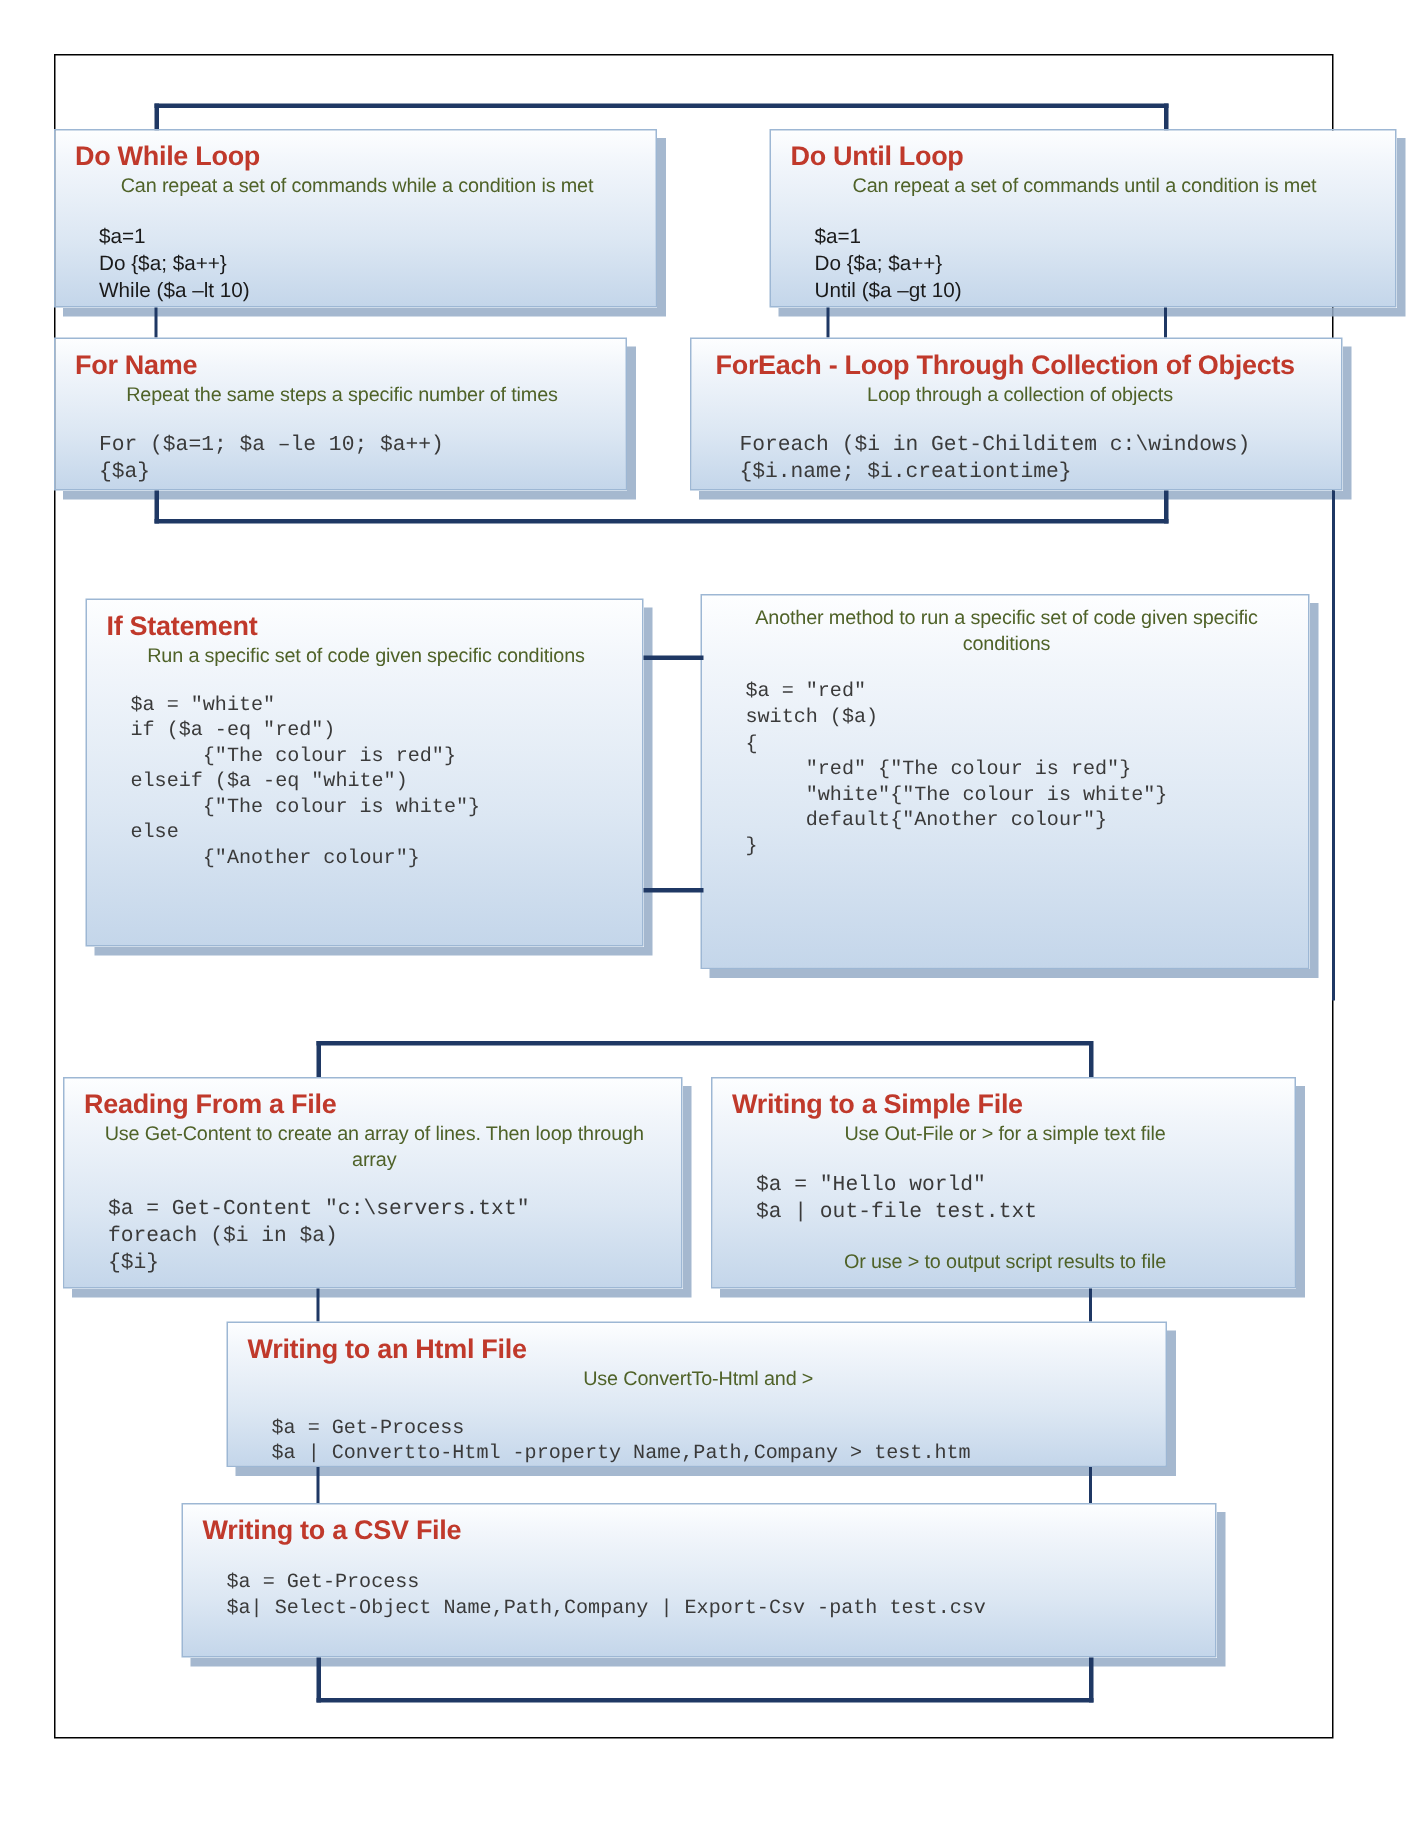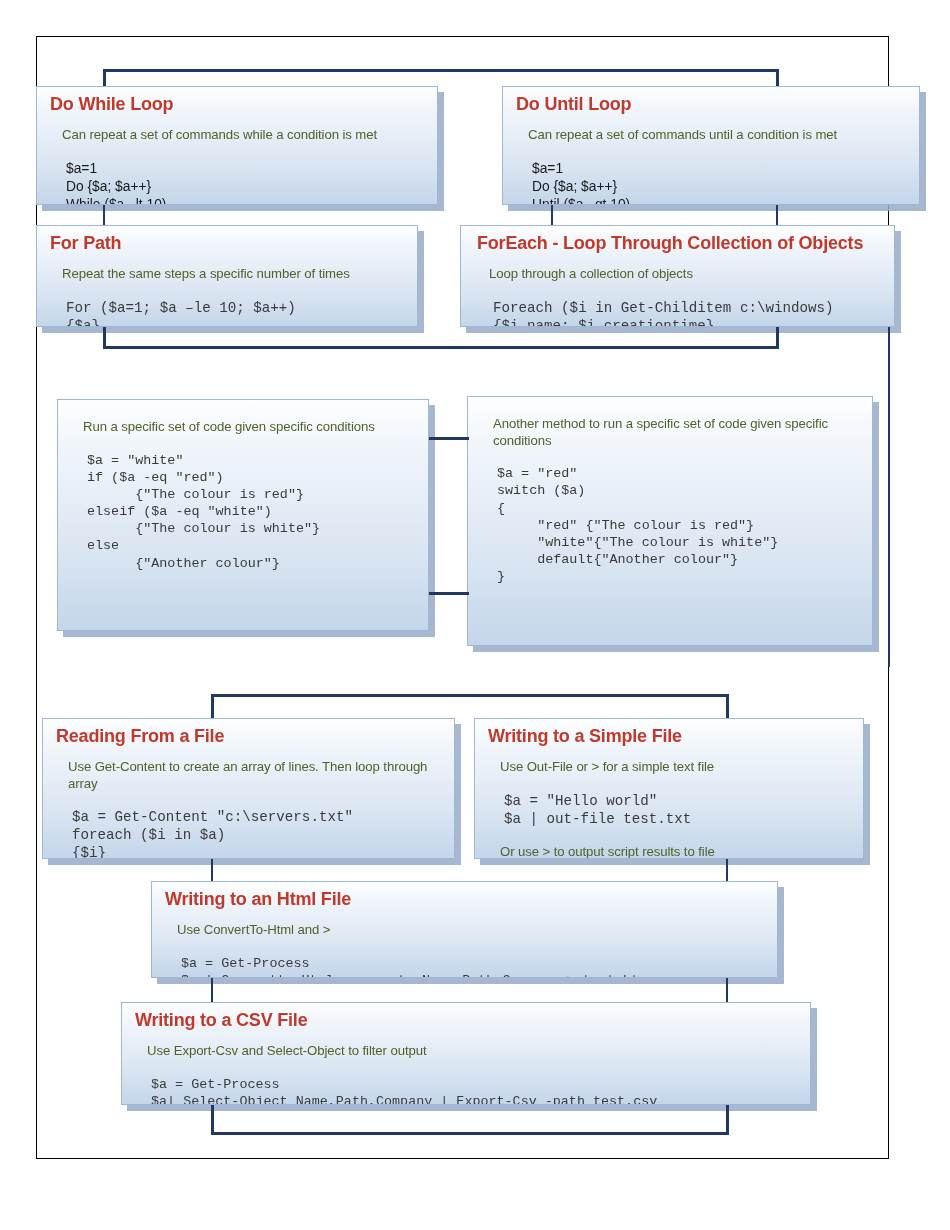--- a/index.html
+++ b/index.html
@@ -59,22 +59,23 @@
     font-size:18px;
     line-height:1.16;
     letter-spacing:-0.2px;
     margin:0 0 1px 0;
     white-space:nowrap;
   }
   .box .desc{
     color:#4F6228;
     font-size:13.2px;
     line-height:1.26;
-    margin:12px;
+    margin:0;
     letter-spacing:-0.1px;
+    text-align:center;
   }
   .box .code{
     color:#3A3A3A;
     font-family:"Liberation Mono","DejaVu Sans Mono",monospace;
     font-size:14.2px;
     line-height:1.28;
     white-space:pre;
     margin:16px;
   }
   
@@ -98,53 +99,54 @@
   <div class="conn-v" style="left:776px; top:69px; height:18px;"></div>
 
   <div class="box sans" style="left:36px; top:86px; width:402px; height:119px;">
     <div class="title">Do While Loop</div>
     <div class="desc">Can repeat a set of commands while a condition is met</div>
     <div class="code">$a=1
 Do {$a; $a++}
 While ($a –lt 10)</div>
   </div>
 
-  <div class="box sans" style="left:502px; top:86px; width:418px; height:119px;">
+  <div class="box sans" style="left:513px; top:86px; width:418px; height:119px;">
     <div class="title">Do Until Loop</div>
     <div class="desc">Can repeat a set of commands until a condition is met</div>
     <div class="code">$a=1
 Do {$a; $a++}
 Until ($a –gt 10)</div>
   </div>
 
   <div class="conn-thin-v" style="left:103px; top:205px; height:20px;"></div>
   <div class="conn-thin-v" style="left:551px; top:205px; height:20px;"></div>
   <div class="conn-thin-v" style="left:776px; top:205px; height:20px;"></div>
 
   <div class="box" style="left:36px; top:225px; width:382px; height:102px;">
-    <div class="title">For Path</div>
+    <div class="title">For Name</div>
     <div class="desc">Repeat the same steps a specific number of times</div>
     <div class="code">For ($a=1; $a –le 10; $a++)
 {$a}</div>
   </div>
 
   <div class="box" style="left:460px; top:225px; width:435px; height:102px;padding-left:16px;">
     <div class="title">ForEach - Loop Through Collection of Objects</div>
     <div class="desc">Loop through a collection of objects</div>
     <div class="code">Foreach ($i in Get-Childitem c:\windows)
 {$i.name; $i.creationtime}</div>
   </div>
 
   <div class="conn-v" style="left:103px; top:327px; height:22px;"></div>
   <div class="conn-h" style="left:103px; top:346px; width:676px;"></div>
   <div class="conn-v" style="left:776px; top:327px; height:22px;"></div>
 
   <div class="conn-thin-v" style="left:888px; top:327px; height:340px; width:1.6px; background:#1F3864;"></div>
 
   <div class="box" style="left:57px; top:399px; width:372px; height:232px;">
+    <div class="title">If Statement</div>
     <div class="desc">Run a specific set of code given specific conditions</div>
     <div class="code small">$a = "white"
 if ($a -eq "red")
       {"The colour is red"}
 elseif ($a -eq "white")
       {"The colour is white"}
 else
       {"Another colour"}</div>
   </div>
 
@@ -191,21 +193,20 @@
     <div class="desc">Use ConvertTo-Html and &gt;</div>
     <div class="code small">$a = Get-Process
 $a | Convertto-Html -property Name,Path,Company &gt; test.htm</div>
   </div>
 
   <div class="conn-thin-v" style="left:211px; top:978px; height:24px;"></div>
   <div class="conn-thin-v" style="left:726px; top:978px; height:24px;"></div>
 
   <div class="box" style="left:121px; top:1002px; width:690px; height:103px;">
     <div class="title">Writing to a CSV File</div>
-    <div class="desc">Use Export-Csv and Select-Object to filter output</div>
     <div class="code small">$a = Get-Process
 $a| Select-Object Name,Path,Company | Export-Csv -path test.csv</div>
   </div>
 
   <div class="conn-v" style="left:211px; top:1105px; height:30px;"></div>
   <div class="conn-h" style="left:211px; top:1132px; width:518px;"></div>
   <div class="conn-v" style="left:726px; top:1105px; height:30px;"></div>
 
 </div>
 

